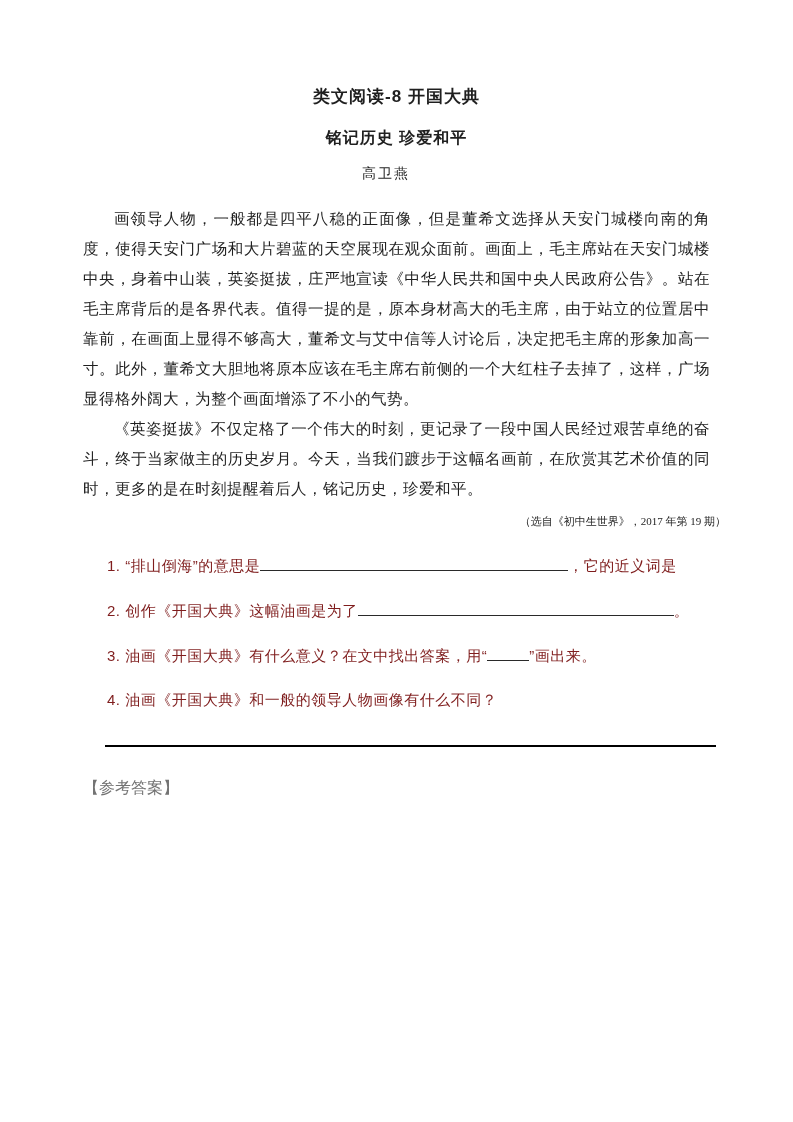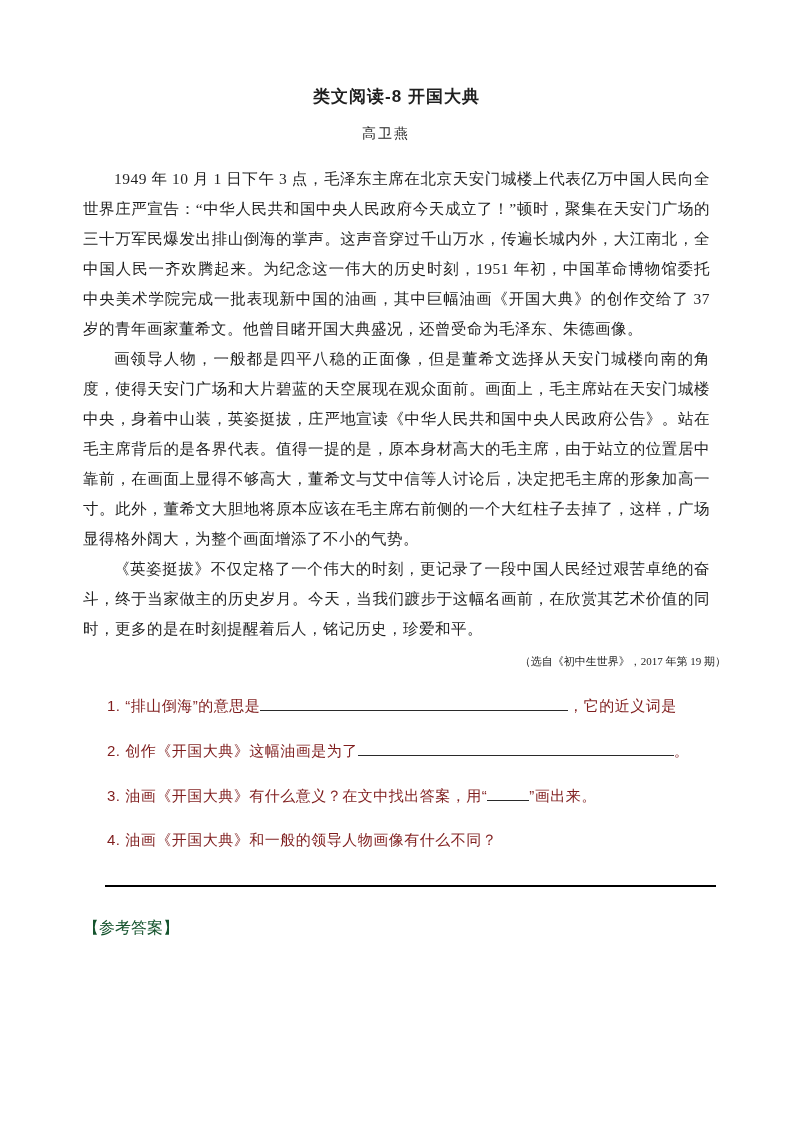--- a/index.html
+++ b/index.html
@@ -94,36 +94,36 @@
   .divider {
     margin-top: 36px;
     margin-left: 22px;
     width: 611px;
     border-top: 2px solid #000000;
   }
   .answers-heading {
     margin-top: 30px;
     font-size: 16px;
     line-height: 22px;
-    color: #14532d;
+    color: #737373;
   }
 </style>
 </head>
 <body>
 
 <div class="page">
 
   <div class="doc-title">类文阅读-8 开国大典</div>
 
+  <div class="doc-subtitle">铭记历史 珍爱和平</div>
 
 
   <div class="doc-author">高卫燕</div>
 
   <div class="article">
-    <p>1949 年 10 月 1 日下午 3 点，毛泽东主席在北京天安门城楼上代表亿万中国人民向全世界庄严宣告：“中华人民共和国中央人民政府今天成立了！”顿时，聚集在天安门广场的三十万军民爆发出排山倒海的掌声。这声音穿过千山万水，传遍长城内外，大江南北，全中国人民一齐欢腾起来。为纪念这一伟大的历史时刻，1951 年初，中国革命博物馆委托中央美术学院完成一批表现新中国的油画，其中巨幅油画《开国大典》的创作交给了 37 岁的青年画家董希文。他曾目睹开国大典盛况，还曾受命为毛泽东、朱德画像。</p>
     <p>画领导人物，一般都是四平八稳的正面像，但是董希文选择从天安门城楼向南的角度，使得天安门广场和大片碧蓝的天空展现在观众面前。画面上，毛主席站在天安门城楼中央，身着中山装，英姿挺拔，庄严地宣读《中华人民共和国中央人民政府公告》。站在毛主席背后的是各界代表。值得一提的是，原本身材高大的毛主席，由于站立的位置居中靠前，在画面上显得不够高大，董希文与艾中信等人讨论后，决定把毛主席的形象加高一寸。此外，董希文大胆地将原本应该在毛主席右前侧的一个大红柱子去掉了，这样，广场显得格外阔大，为整个画面增添了不小的气势。</p>
     <p>《英姿挺拔》不仅定格了一个伟大的时刻，更记录了一段中国人民经过艰苦卓绝的奋斗，终于当家做主的历史岁月。今天，当我们踱步于这幅名画前，在欣赏其艺术价值的同时，更多的是在时刻提醒着后人，铭记历史，珍爱和平。</p>
   </div>
 
   <div class="article-source">（选自《初中生世界》，2017 年第 19 期）</div>
 
   <div class="questions">
 
     <div class="q-line">
       <span>1. “排山倒海”的意思是</span><span class="blank w-308"></span><span>，它的近义词是</span>

